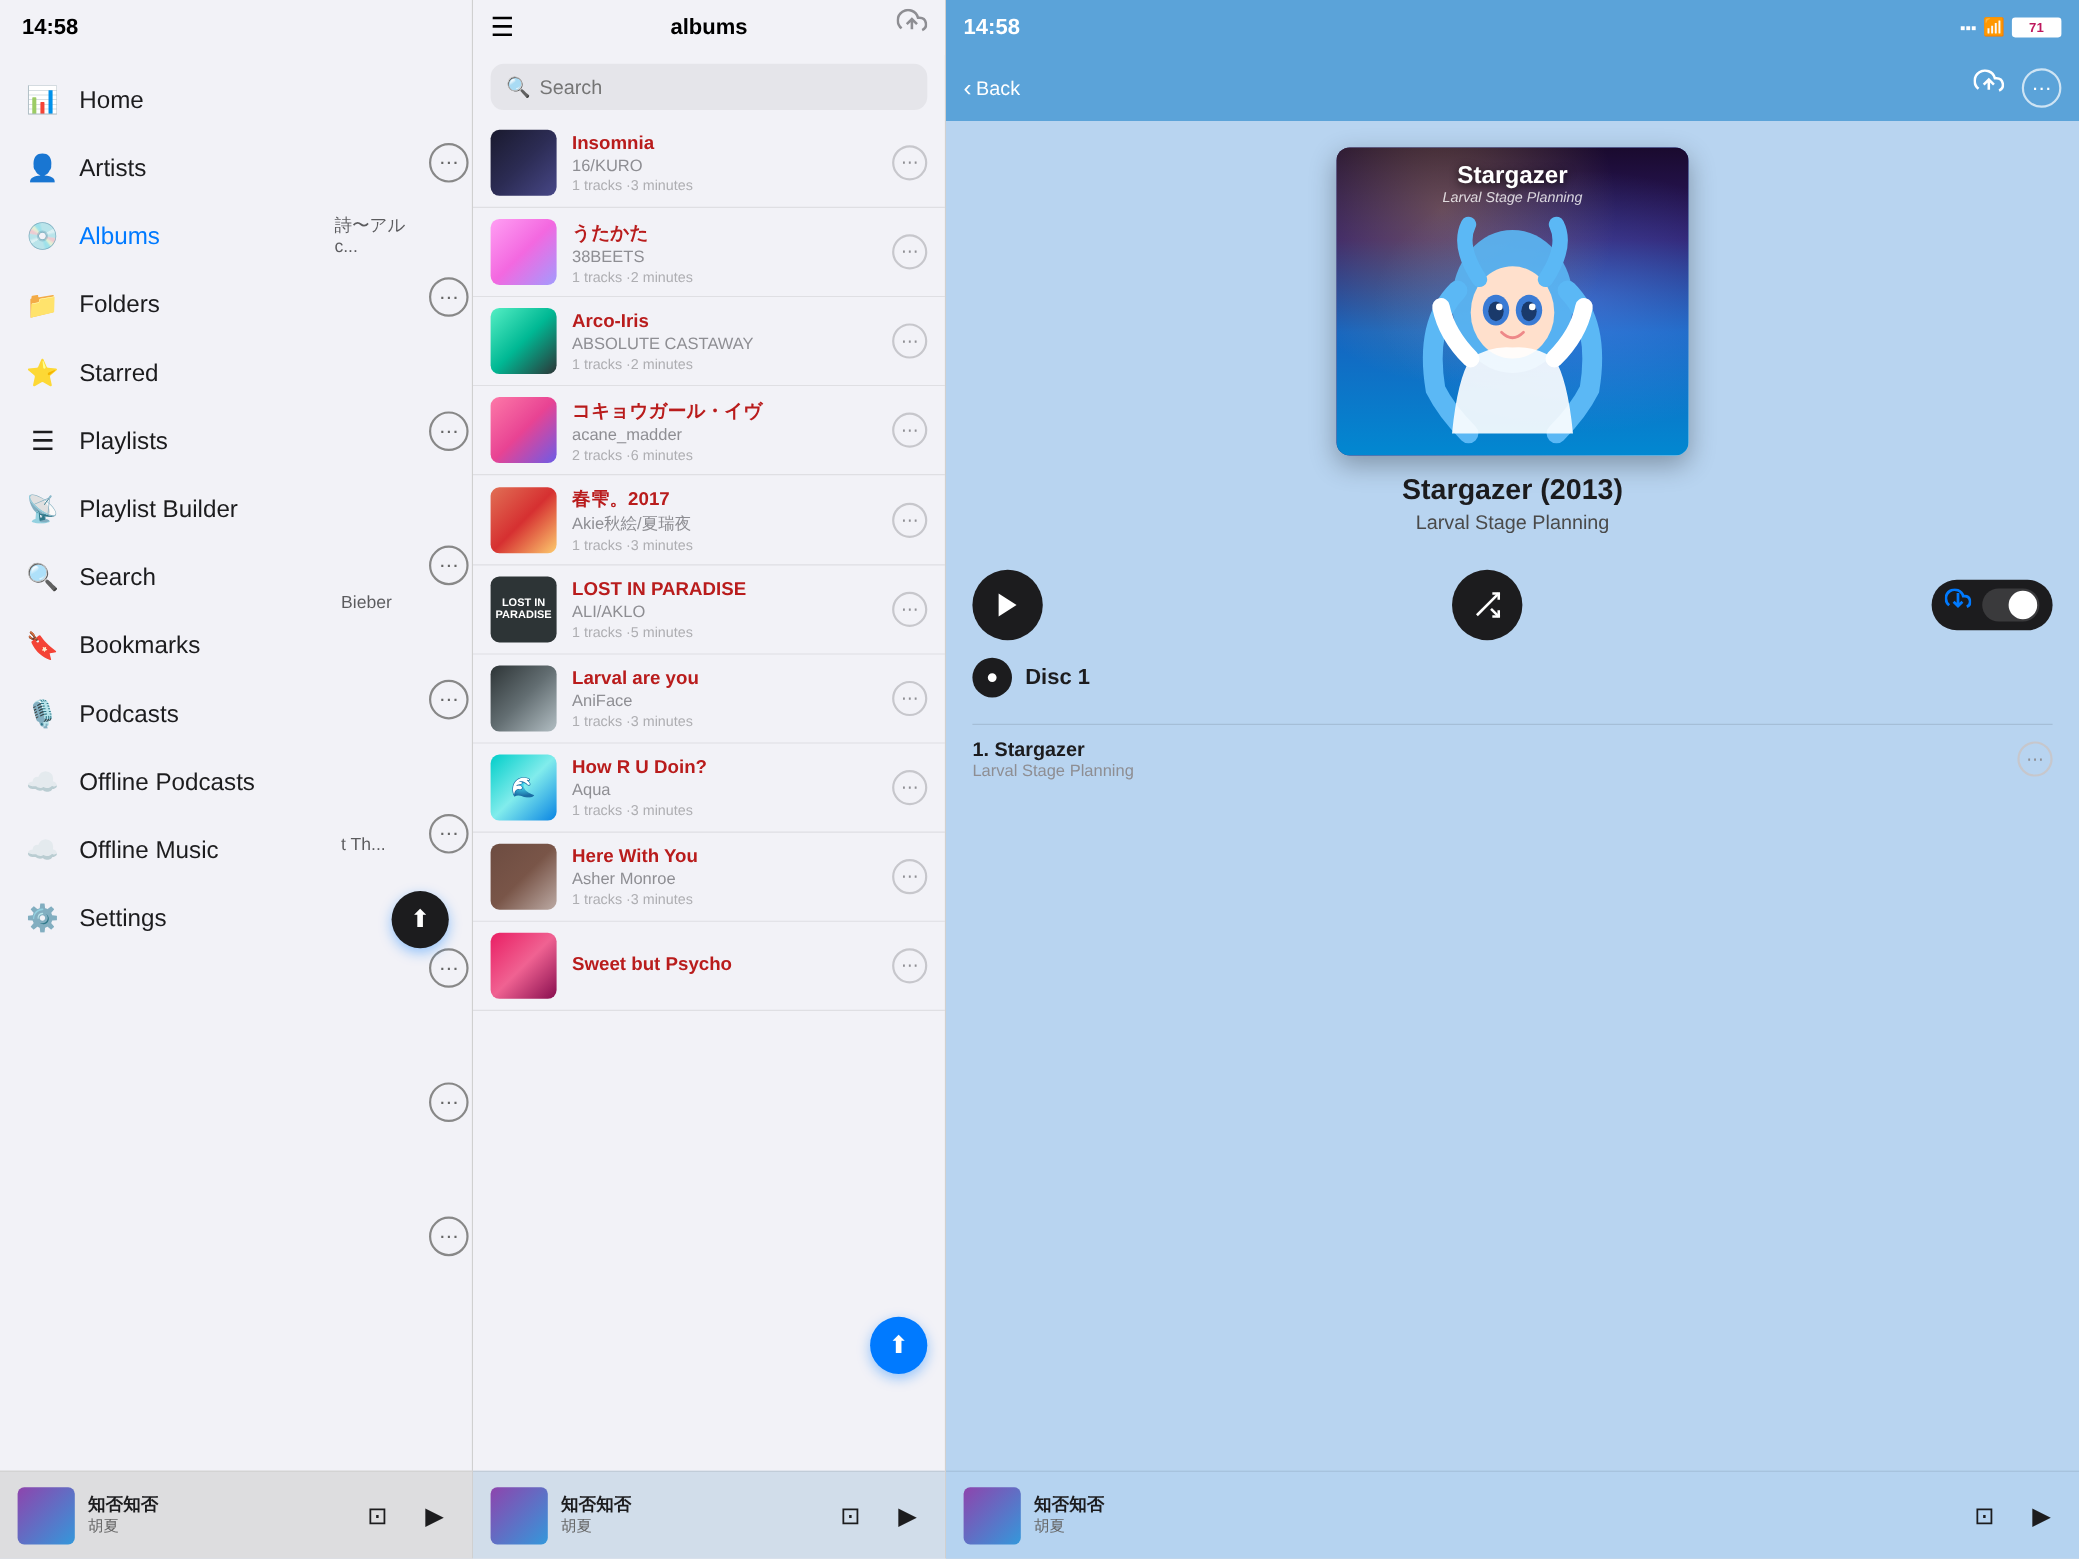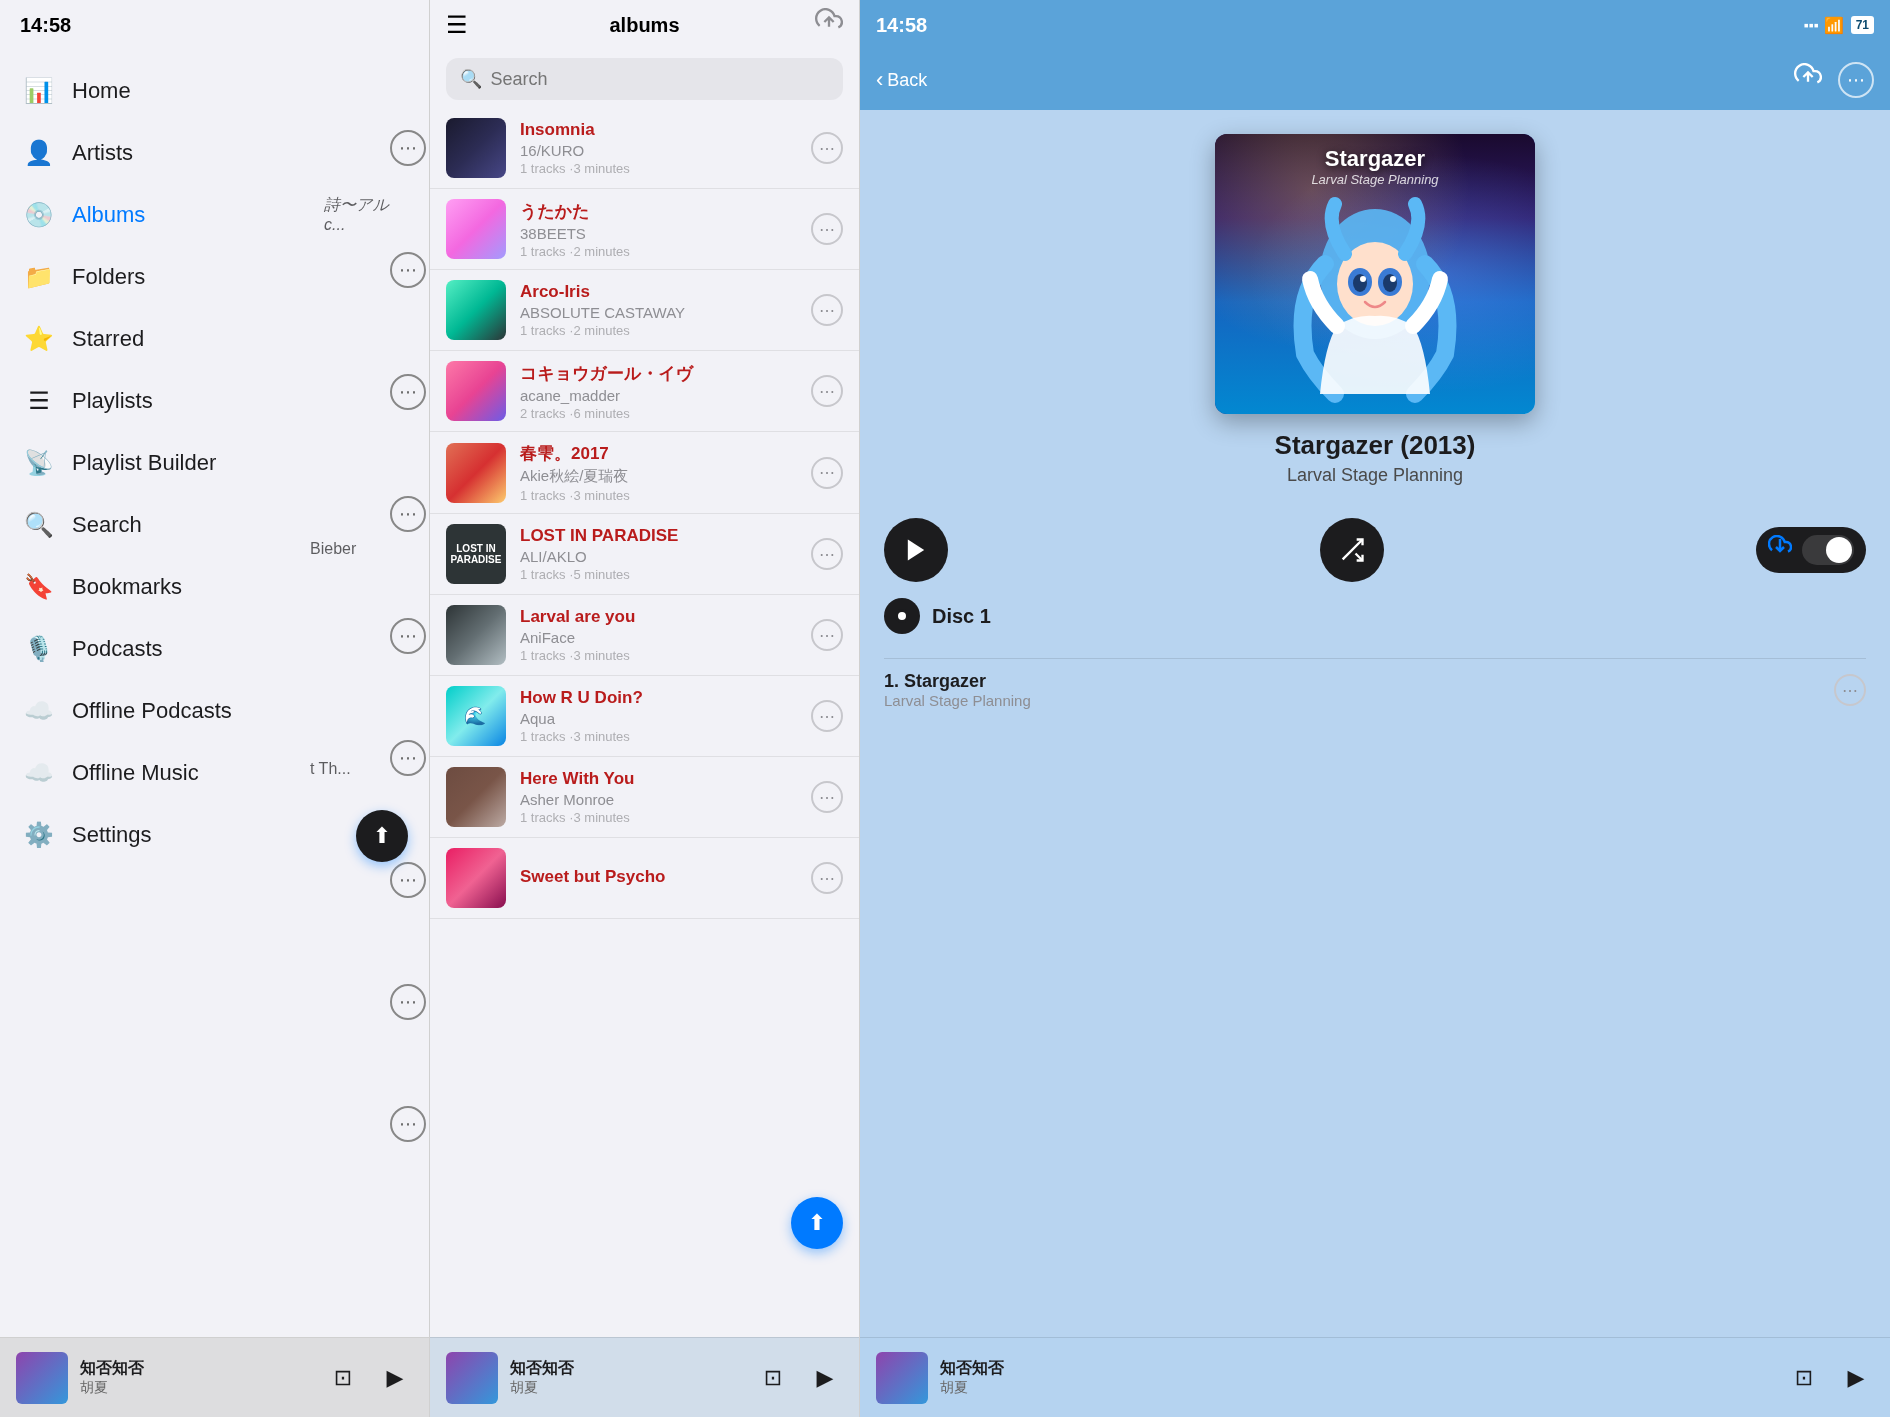--- a/index.html
+++ b/index.html
@@ -724,21 +724,21 @@
   <div class="more-btn">⋯</div>
   <div class="more-btn">⋯</div>
   <div class="more-btn">⋯</div>
   <div class="more-btn">⋯</div>
   <div class="more-btn">⋯</div>
   <div class="more-btn">⋯</div>
   <div class="more-btn">⋯</div>
   <div class="more-btn">⋯</div>
 </div>
 
-<div style="position:absolute; left:324px; top:195px; z-index:5;font-style:italic;">
+<div style="position:absolute; left:304px; top:195px; z-index:5;">
   <span class="blurred-text">詩〜アル<br>c...</span>
 </div>
 <div style="position:absolute; left:310px; top:540px; z-index:5;">
   <span class="blurred-text">Bieber</span>
 </div>
 <div style="position:absolute; left:310px; top:760px; z-index:5;">
   <span class="blurred-text">t Th...</span>
 </div>
 
 <div style="position:absolute; left:356px; top:810px; z-index:20;">
@@ -897,21 +897,21 @@
     </div>
   </div>
 </div>
 
 <div class="panel-3">
   <div class="panel-3-status">
     <span class="time" style="color:white;font-size:20px;font-weight:700;">14:58</span>
     <div class="status-right" style="margin-left:auto;display:flex;align-items:center;gap:6px;">
       <span style="color:white;font-size:14px;">▪▪▪</span>
       <span style="color:white;font-size:16px;">📶</span>
-      <span style="background:white;color:#0c4a6e;font-size:12px;padding:2px 5px;border-radius:3px;font-weight:700;">71</span>
+      <span style="background:white;color:#be185d;font-size:12px;padding:2px 16px;border-radius:3px;font-weight:700;">71</span>
     </div>
   </div>
 
   <div class="panel-3-header">
     <div class="back-btn">
       <span style="font-size:22px;color:white;">‹</span>
       <span style="color:white;font-size:18px;font-weight:500;">Back</span>
     </div>
     <div class="header-actions">
       <div class="header-cloud-btn">

